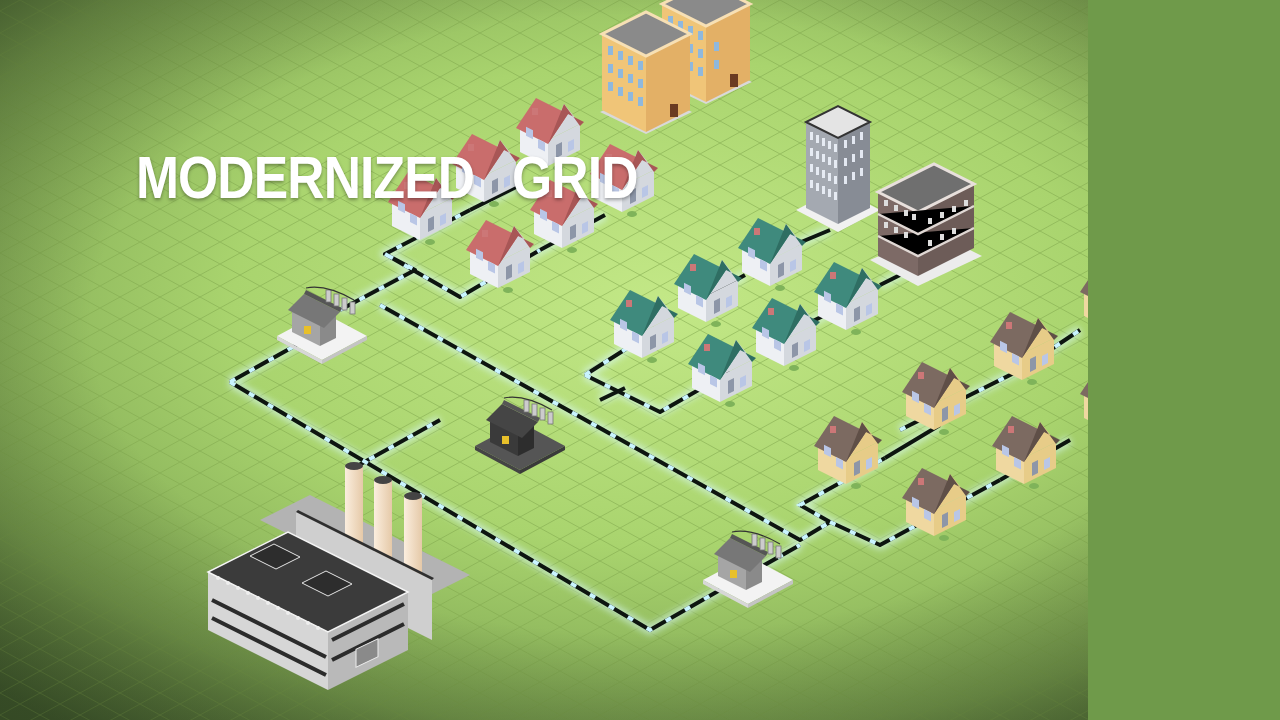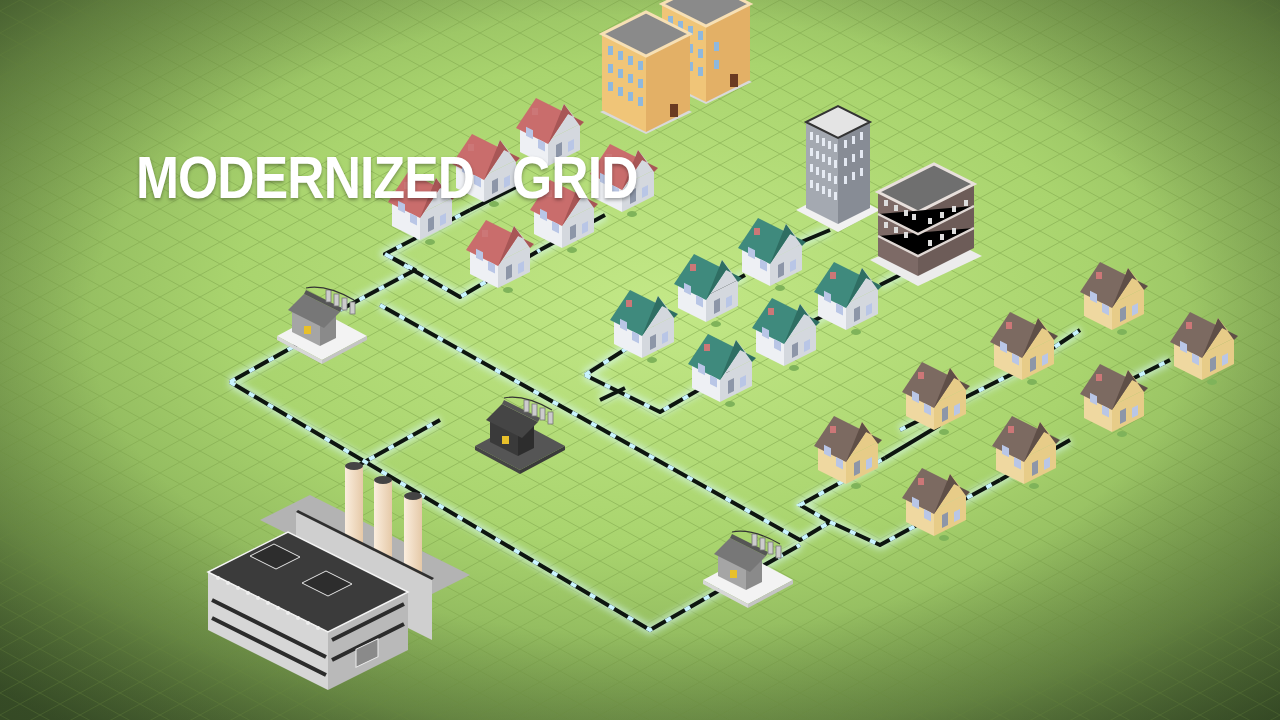--- a/index.html
+++ b/index.html
@@ -1,17 +1,17 @@
 <!DOCTYPE html>
 <html><head>
 <meta charset="utf-8">
 <style>
   html,body{margin:0;padding:0;}
   body{width:1280px;height:720px;overflow:hidden;background:#6f9a4a;font-family:"Liberation Sans",sans-serif;}
-  #scene{position:relative;width:1280px;height:720px;overflow:hidden;}
+  #scene{position:relative;width:1088px;height:720px;overflow:hidden;}
   #bg{position:absolute;left:0;top:0;width:1280px;height:720px;}
   #title{position:absolute;left:82px;top:88px;color:#fff;font-family:"Liberation Sans",sans-serif;font-weight:bold;
     font-size:60px;letter-spacing:-1px;transform:scaleX(0.86);transform-origin:left top;white-space:pre;
     text-shadow:0 2px 4px rgba(0,0,0,0.35);line-height:1;}
   #title span{display:inline-block;}
   #title .gap{width:44px;}
 </style>
 </head>
 <body>
 

